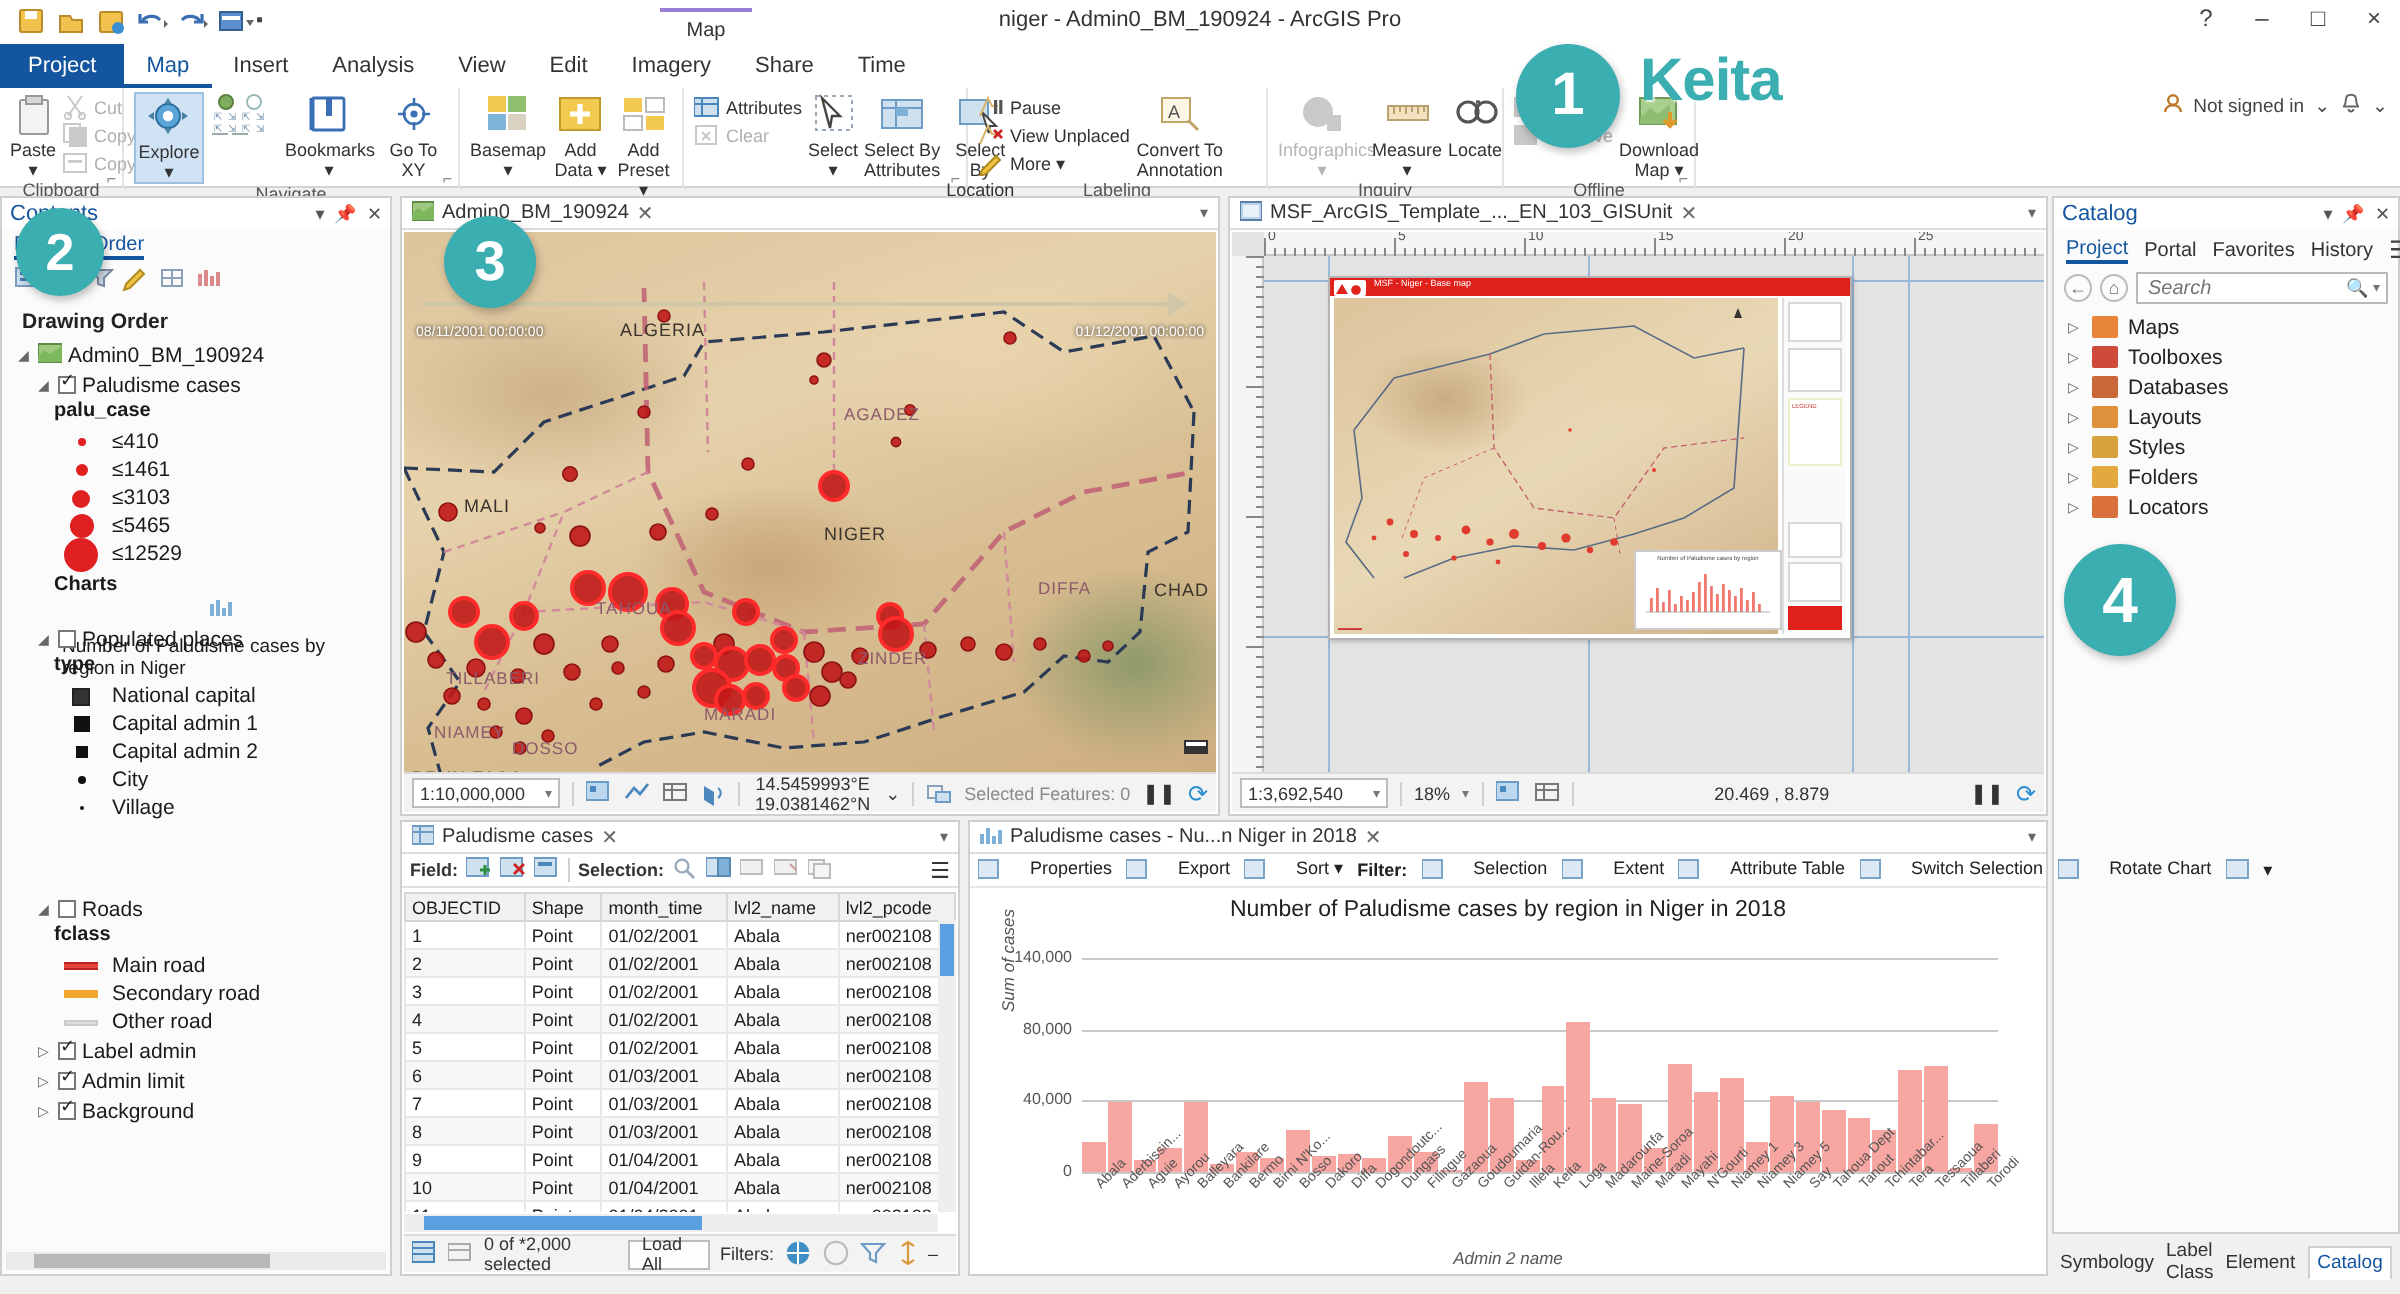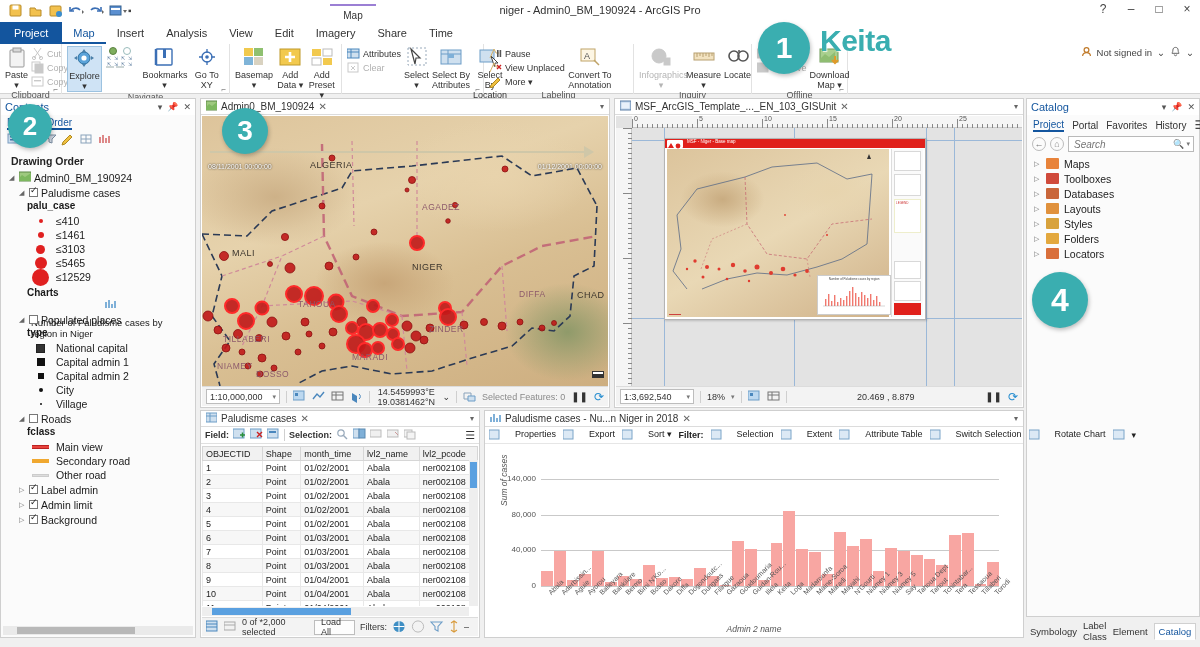--- a/index.html
+++ b/index.html
@@ -582,31 +582,31 @@
             <span style="width:4px;height:4px;background:#111;border-radius:50%;display:inline-block;"></span>
           </span>
           <span>City</span>
         </div>
         <div class="legend-row">
           <span style="width:19px;display:flex;justify-content:center;">
             <span style="width:2px;height:2px;background:#111;border-radius:50%;display:inline-block;"></span>
           </span>
           <span>Village</span>
         </div>
-        <div class="toc-row" style="padding-left: 14px;">
+        <div class="toc-row" style="padding-left: 14px; margin-top: 36px;">
           <span class="arw">◢</span>
           <span class="cbx "></span>
           <span>Roads</span>
         </div>
         <div class="toc-sub">fclass</div>
         <div class="legend-row">
           <span style="width:19px;display:flex;justify-content:center;">
             <span style="width:17px;height:4px;background:#e8433d;border-top:1px solid #b22;border-bottom:1px solid #b22;display:inline-block;"></span>
           </span>
-          <span>Main view</span>
+          <span>Main road</span>
         </div>
         <div class="legend-row">
           <span style="width:19px;display:flex;justify-content:center;">
             <span style="width:17px;height:4px;background:#f0a830;display:inline-block;"></span>
           </span>
           <span>Secondary road</span>
         </div>
         <div class="legend-row">
           <span style="width:19px;display:flex;justify-content:center;">
             <span style="width:17px;height:3px;background:#ddd;border:1px solid #ccc;display:inline-block;"></span>
@@ -1351,20 +1351,21 @@
           <span><svg width="11" height="11">
               <rect x="0" y="1" width="10" height="9" fill="#dce9f5" stroke="#7aa4c8"></rect>
             </svg></span>
           <span>Rotate Chart</span>
         </span>
         <span style="margin-left: auto;"><svg width="12" height="11">
             <rect x="0" y="1" width="11" height="9" fill="#dce9f5" stroke="#7aa4c8"></rect>
           </svg></span>
         <span>▾</span>
       </div>
+    <div class="chart-title">Number of Paludisme cases by region in Niger in 2018</div>
     <div class="plot" id="plot">
         <div class="gl" style="top: 125px;"></div>
         <div class="ytick" style="top: 125px;">0</div>
         <div class="gl" style="top: 89.2857px;"></div>
         <div class="ytick" style="top: 89.2857px;">40,000</div>
         <div class="gl" style="top: 53.5714px;"></div>
         <div class="ytick" style="top: 53.5714px;">80,000</div>
         <div class="gl" style="top: 17.8571px;"></div>
         <div class="ytick" style="top: 17.8571px;">140,000</div>
         <div class="bars">

